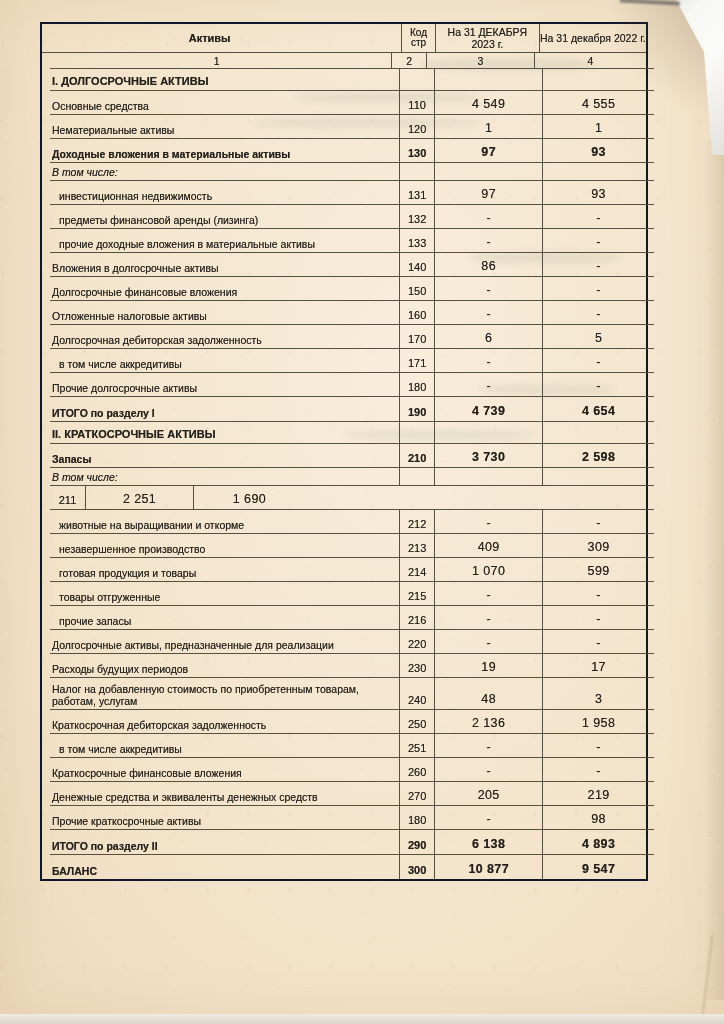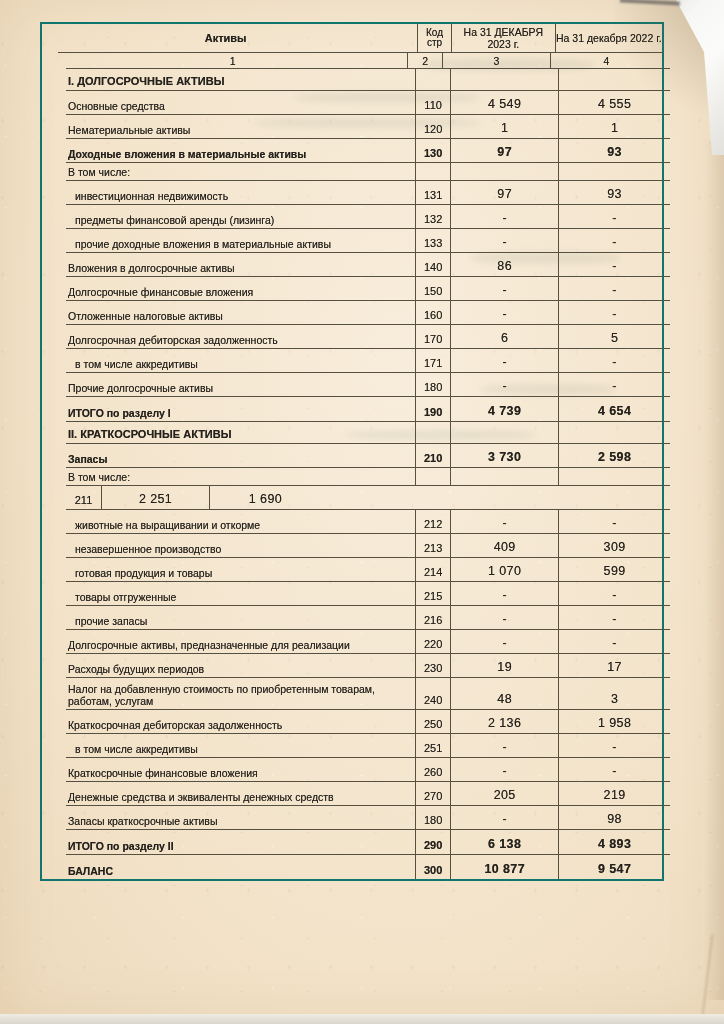--- a/index.html
+++ b/index.html
@@ -35,21 +35,21 @@
   .top-sliver{position:absolute;top:0;left:620px;width:60px;height:4px;background:#6e6b64;
     transform:rotate(3deg);filter:blur(1px);opacity:.8;}
   .right-band{position:absolute;top:140px;right:0;width:20px;height:860px;
     background:linear-gradient(to left, rgba(120,95,60,.14), rgba(120,95,60,0));}
   .bottom-strip{position:absolute;left:0;bottom:0;width:100%;height:10px;
     background:linear-gradient(#efece4,#d9d5ca);}
   .crease-br{position:absolute;right:16px;bottom:0;width:2px;height:90px;
     background:rgba(140,110,70,.28);transform:rotate(7deg);filter:blur(1px);}
   
   .sheet{position:absolute;left:40px;top:22px;width:604px;
-    border:2px solid #0f766e;color:#24211c;padding-left:16px;}
+    border:2px solid #0f172a;color:#24211c;}
   .hrow,.row{display:flex;width:100%;}
   .c{box-sizing:border-box;position:relative;}
   .c + .c{border-left:1.4px solid #55503f;}
   .name{width:57.8%;}
   .code{width:5.8%;display:flex;align-items:flex-end;justify-content:center;
         font-size:11px;padding-bottom:3px;}
   .val{width:17.9%;display:flex;align-items:flex-end;justify-content:center;
        font-size:12.5px;letter-spacing:.4px;padding-bottom:3px;}
   .v4{width:18.5%;}
   
@@ -60,21 +60,21 @@
   .h1 .val{font-size:10.5px;letter-spacing:0;padding:0;align-items:center;}
   .h2{height:15px;border-top:1.2px solid #55503f;}
   .h2 .c{display:flex;align-items:center;justify-content:center;font-size:10.5px;padding:0;}
   
   .tbody .row{border-top:1.2px solid #55503f;margin-left:8px;}
   .row{height:23px;}
   .row .name{display:flex;align-items:flex-end;padding:0 2px 2px 2px;font-size:10.5px;line-height:1.15;}
   .row.indent .name{padding-left:9px;}
   .row.section{height:21px;}
   .row.section .name{font-weight:700;font-size:11px;}
-  .row.sub{height:17px;}
+  .row.sub{height:17px;font-style:italic;}
   .row.tall{height:31px;}
   .row.total{height:24px;}
   .row.bold .name,.row.bold .code,.row.bold .val,
   .row.section .code,.row.total .name,.row.total .code,.row.total .val{font-weight:700;}
   
   .sheet{text-shadow:0 0 .5px rgba(45,40,32,.65);}
 </style>
 </head>
 <body>
 
@@ -286,21 +286,21 @@
     <div class="c val">-</div>
     <div class="c val v4">-</div>
   </div>
       <div class="row data">
     <div class="c name">Денежные средства и эквиваленты денежных средств</div>
     <div class="c code">270</div>
     <div class="c val">205</div>
     <div class="c val v4">219</div>
   </div>
       <div class="row data">
-    <div class="c name">Запасы краткосрочные активы</div>
+    <div class="c name">Прочие краткосрочные активы</div>
     <div class="c code">180</div>
     <div class="c val">-</div>
     <div class="c val v4">98</div>
   </div>
       <div class="row total">
     <div class="c name">ИТОГО по разделу II</div>
     <div class="c code">290</div>
     <div class="c val">6 138</div>
     <div class="c val v4">4 893</div>
   </div>

